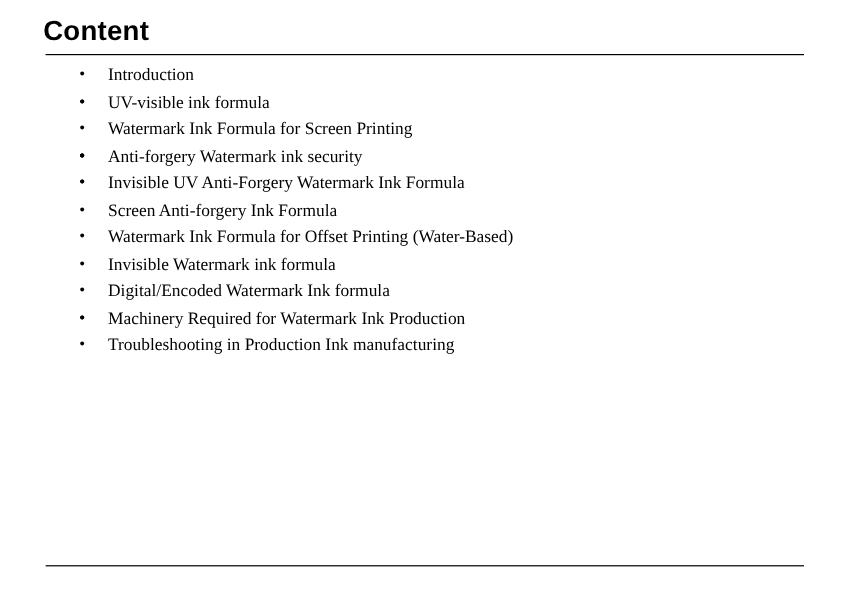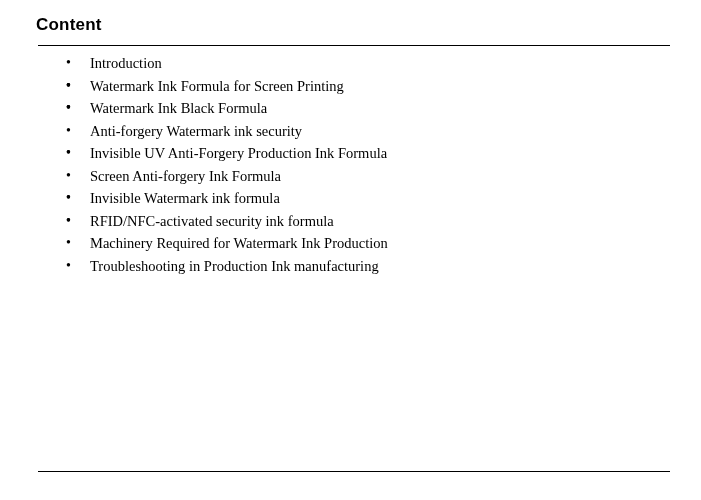--- a/index.html
+++ b/index.html
@@ -17,21 +17,21 @@
   .slide {
     position: relative;
     width: 701px;
     height: 500px;
     box-sizing: border-box;
     padding: 0;
   }
   .title {
     font-family: "Liberation Sans", sans-serif;
     font-weight: bold;
-    font-size: 17px;
+    font-size: 23px;
     line-height: 26px;
     color: #000000;
     margin: 0;
     padding: 12px 0 0 36px;
     letter-spacing: 0.2px;
   }
   .title-rule {
     position: absolute;
     left: 38px;
     top: 45px;
@@ -80,63 +80,64 @@
   <ul class="content-list">
     <li>
       <span class="bullet">•</span>
       <span>Introduction</span>
     </li>
     <li>
       <span class="bullet">•</span>
     </li>
     <li>
       <span class="bullet">•</span>
+      <span>UV-visible ink formula</span>
     </li>
     <li>
       <span class="bullet">•</span>
       <span>Watermark Ink Formula for Screen Printing</span>
     </li>
     <li>
       <span class="bullet">•</span>
     </li>
     <li>
       <span class="bullet">•</span>
     </li>
     <li>
       <span class="bullet">•</span>
-      <span>Watermark Ink Black Formula</span>
     </li>
     <li>
       <span class="bullet">•</span>
       <span>Anti-forgery Watermark ink security</span>
     </li>
     <li>
       <span class="bullet">•</span>
     </li>
     <li>
       <span class="bullet">•</span>
-      <span>Invisible UV Anti-Forgery Production Ink Formula</span>
+      <span>Invisible UV Anti-Forgery Watermark Ink Formula</span>
     </li>
     <li>
       <span class="bullet">•</span>
       <span>Screen Anti-forgery Ink Formula</span>
     </li>
     <li>
       <span class="bullet">•</span>
+      <span>Watermark Ink Formula for Offset Printing (Water-Based)</span>
     </li>
     <li>
       <span class="bullet">•</span>
       <span>Invisible Watermark ink formula</span>
     </li>
     <li>
       <span class="bullet">•</span>
+      <span>Digital/Encoded Watermark Ink formula</span>
     </li>
     <li>
       <span class="bullet">•</span>
-      <span>RFID/NFC-activated security ink formula</span>
     </li>
     <li>
       <span class="bullet">•</span>
       <span>Machinery Required for Watermark Ink Production</span>
     </li>
     <li>
       <span class="bullet">•</span>
       <span>Troubleshooting in Production Ink manufacturing</span>
     </li>
   </ul>

